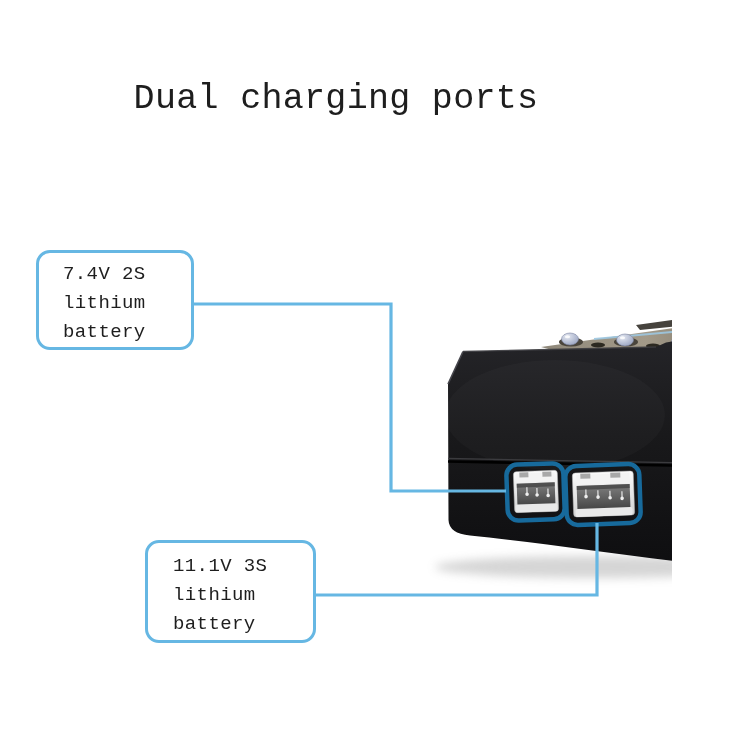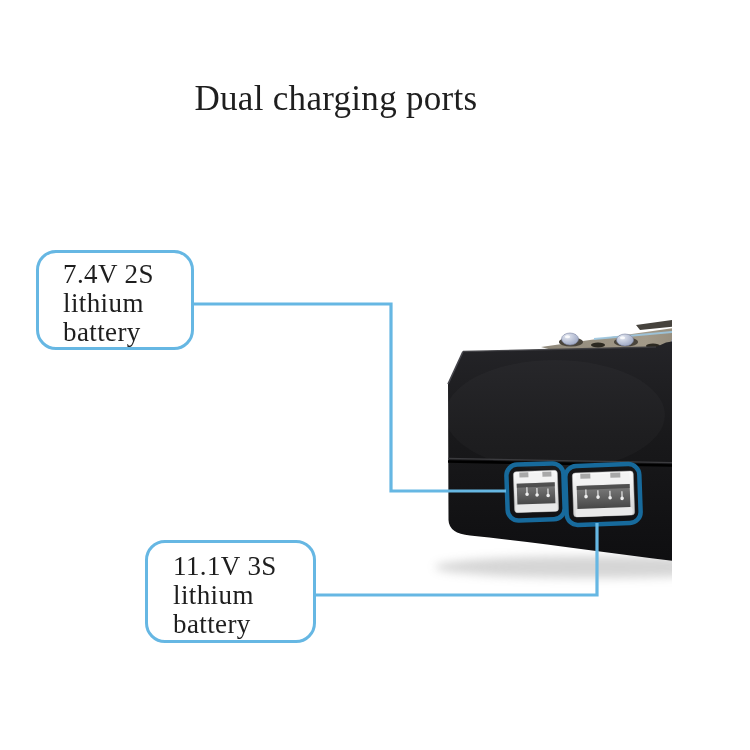--- a/index.html
+++ b/index.html
@@ -1,33 +1,33 @@
 <!DOCTYPE html>
 <html style="--background: #ffffff; --text: #1e1e1e; --callout-accent: #66b7e3; --port-outline: #176a9c; --device-black: #17171a; --deck-gray: #8d8679; --led-blue: #b3bccf;"><head>
 <meta charset="utf-8">
 <style>
   html,body { margin:0; padding:0; background:#fff; }
   .canvas {
     position:relative; width:672px; height:750px;
     background:var(--background,#fff);
-    font-family:Liberation Serif, serif;
+    font-family:Liberation Mono, monospace;
     overflow:hidden;
   }
   .title {
     position:absolute; top:79px; left:0; width:100%;
     text-align:center; font-size:35px; font-weight:400;
     color:var(--text,#1e1e1e); letter-spacing:0.3px; margin:0;
   }
   .art { position:absolute; left:0; top:0; }
   .callout {
     position:absolute; box-sizing:border-box;
     border:3.5px solid var(--callout-accent,#66b7e3);
-    border-radius:20px; background:#fff;
+    border-radius:14px; background:#fff;
     color:var(--text,#1e1e1e);
-    font-size:27px; line-height:29px; letter-spacing:0.4px;
+    font-size:19px; line-height:29px; letter-spacing:0.4px;
   }
   .callout .ln { display:block; }
   #callout1 { left:36px;  top:250px; width:158px; height:100px; padding:7px 0 0 24px; }
   #callout2 { left:145px; top:540px; width:171px; height:103px; padding:9px 0 17px 25px; }
   .callout-line { stroke:var(--callout-accent,#66b7e3); stroke-width:3.2; fill:none; }
   .port-outline { stroke:var(--port-outline,#176a9c); stroke-width:4.5; fill:none; }
 </style>
 </head>
 <body>
 

